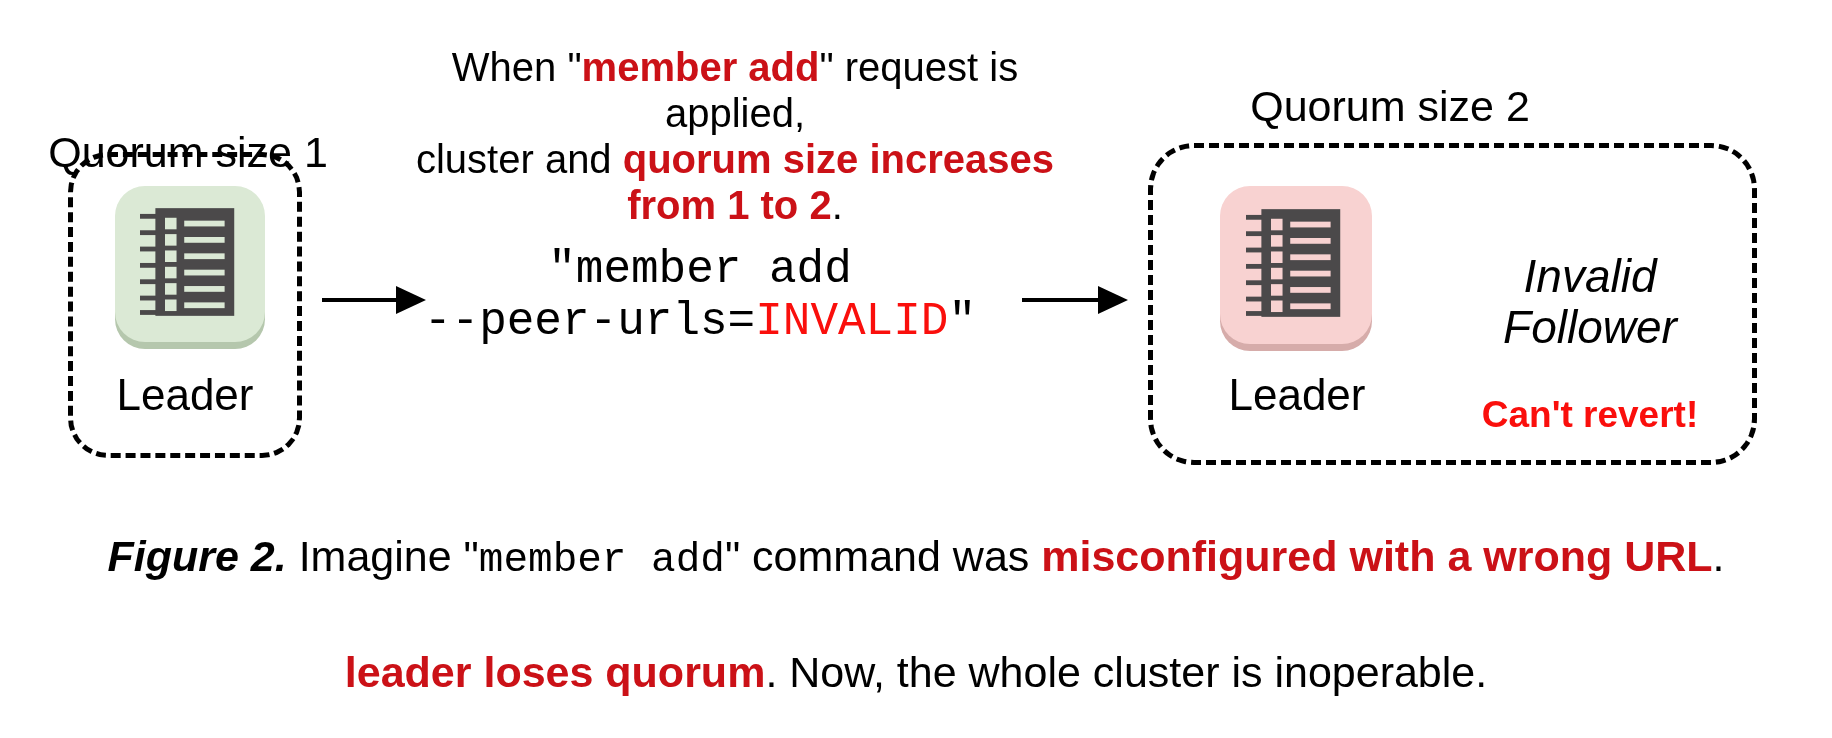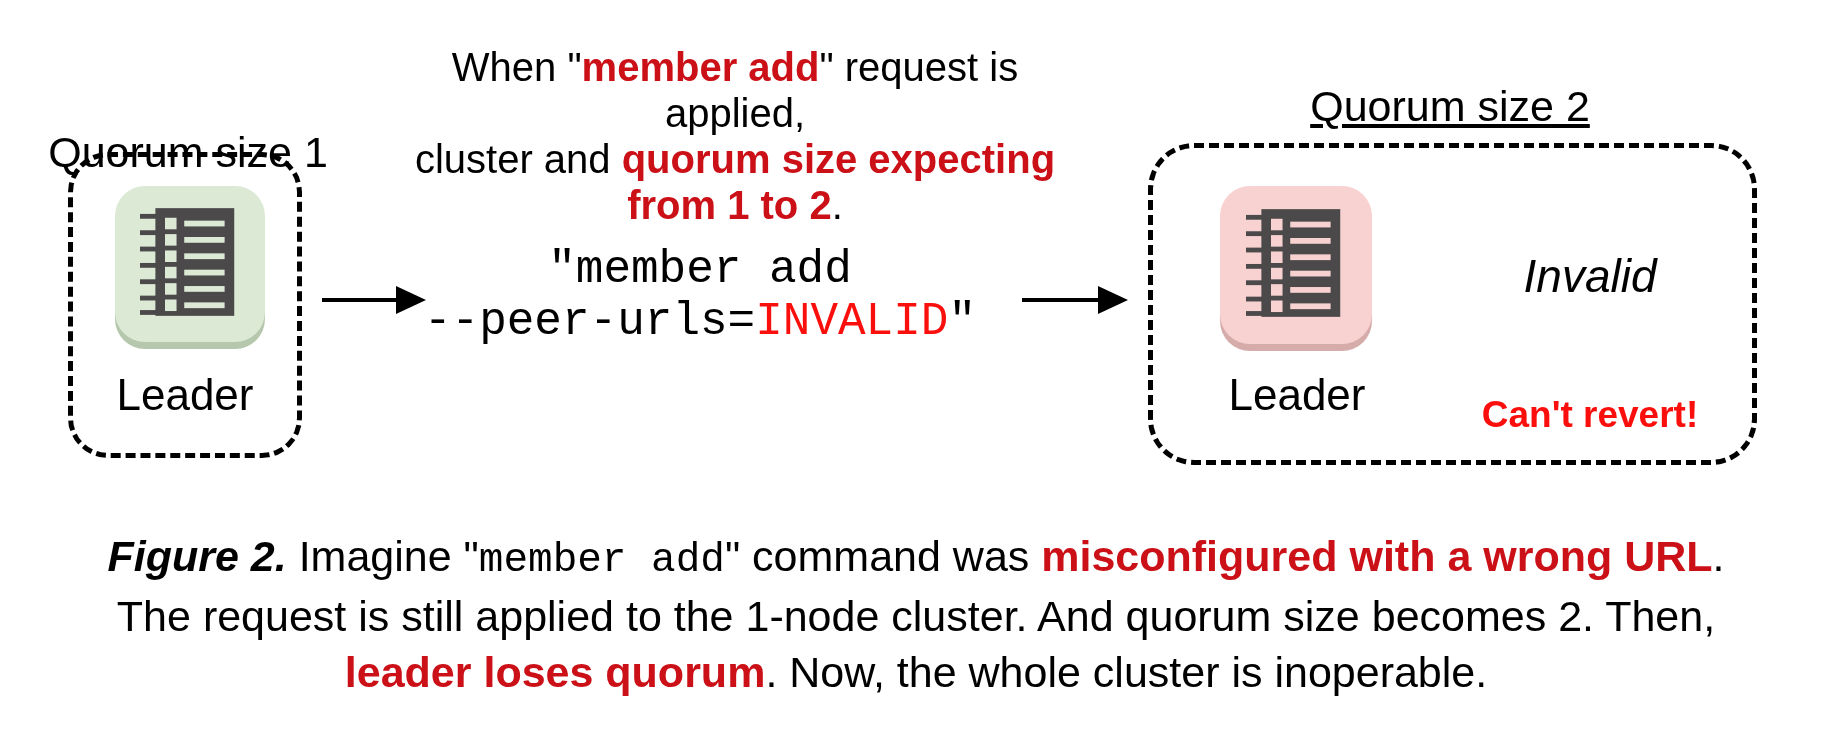--- a/index.html
+++ b/index.html
@@ -49,21 +49,21 @@
     border-left:30px solid var(--ink);
   }
 </style>
 </head>
 <body>
 
 <div class="stage">
 
   <div class="abs ctr top-note" style="left:380px; top:44px; width:710px;">
     <span>When "</span><span class="em">member add</span><span>" request is applied,</span><br>
-    <span>cluster and </span><span class="em">quorum size expecting</span><br>
+    <span>cluster and </span><span class="em">quorum size increases</span><br>
     <span class="em">from 1 to 2</span><span>.</span>
   </div>
 
   <div class="abs ctr title" style="left:36px; top:82px; width:304px;margin-top:46px;">Quorum size 1</div>
 
   <div class="abs dashed-box box-left" style="left:68px; top:152px; width:224px; height:296px;"></div>
 
   <div class="abs node node--green" style="left:115px; top:186px; width:150px; height:156px;">
     <span>
       <svg width="100" height="114" viewBox="0 0 104 116">
@@ -97,21 +97,21 @@
   <div class="abs arrow-head" style="left:396px; top:286px;"></div>
 
   <div class="abs ctr cmd" style="left:400px; top:244px; width:600px;">
     <span>"member add</span><br>
     <span>--peer-urls=</span><span class="invalid">INVALID</span><span>"</span>
   </div>
 
   <div class="abs arrow-shaft" style="left:1022px; top:298px; width:78px;"></div>
   <div class="abs arrow-head" style="left:1098px; top:286px;"></div>
 
-  <div class="abs ctr title" style="left:1300px; top:82px; width:300px;text-decoration:underline;">Quorum size 2</div>
+  <div class="abs ctr title" style="left:1240px; top:82px; width:300px;">Quorum size 2</div>
 
   <div class="abs dashed-box box-right" style="left:1148px; top:143px; width:599px; height:312px;"></div>
 
   <div class="abs node node--pink" style="left:1220px; top:186px; width:152px; height:158px;">
     <span>
       <svg width="100" height="114" viewBox="0 0 104 116">
         <rect class="dark" x="0" y="8" width="22" height="5"></rect>
         <rect class="dark" x="0" y="25" width="22" height="5"></rect>
         <rect class="dark" x="0" y="42" width="22" height="5"></rect>
         <rect class="dark" x="0" y="59" width="22" height="5"></rect>
@@ -133,23 +133,24 @@
           <rect class="lite" x="46" y="100" width="42" height="6"></rect>
       </svg>
     </span>
   </div>
 
   <div class="abs ctr leader-label" style="left:1222px; top:370px; width:150px;">Leader</div>
 
   <div class="abs ctr expecting" style="left:1435px; top:200px; width:310px;">
     <br>
     <span>Invalid</span><br>
+    <span>Follower</span>
   </div>
 
   <div class="abs ctr warning" style="left:1435px; top:394px; width:310px;">Can't revert!</div>
 
   <div class="abs ctr caption" style="left:0px; top:528px; width:1832px;">
     <span class="fig">Figure 2.</span><span> Imagine "</span><span class="mono">member add</span><span>" command was </span><span class="em">misconfigured with a wrong URL</span><span>.</span><br>
-    <span>The request is still applied to the 1-node cluster. And quorum size becomes 2. Then,</span><br>
+    <br>
     <span class="em">leader loses quorum</span><span>. Now, the whole cluster is inoperable.</span>
   </div>
 
 </div>
 
 </body></html>

